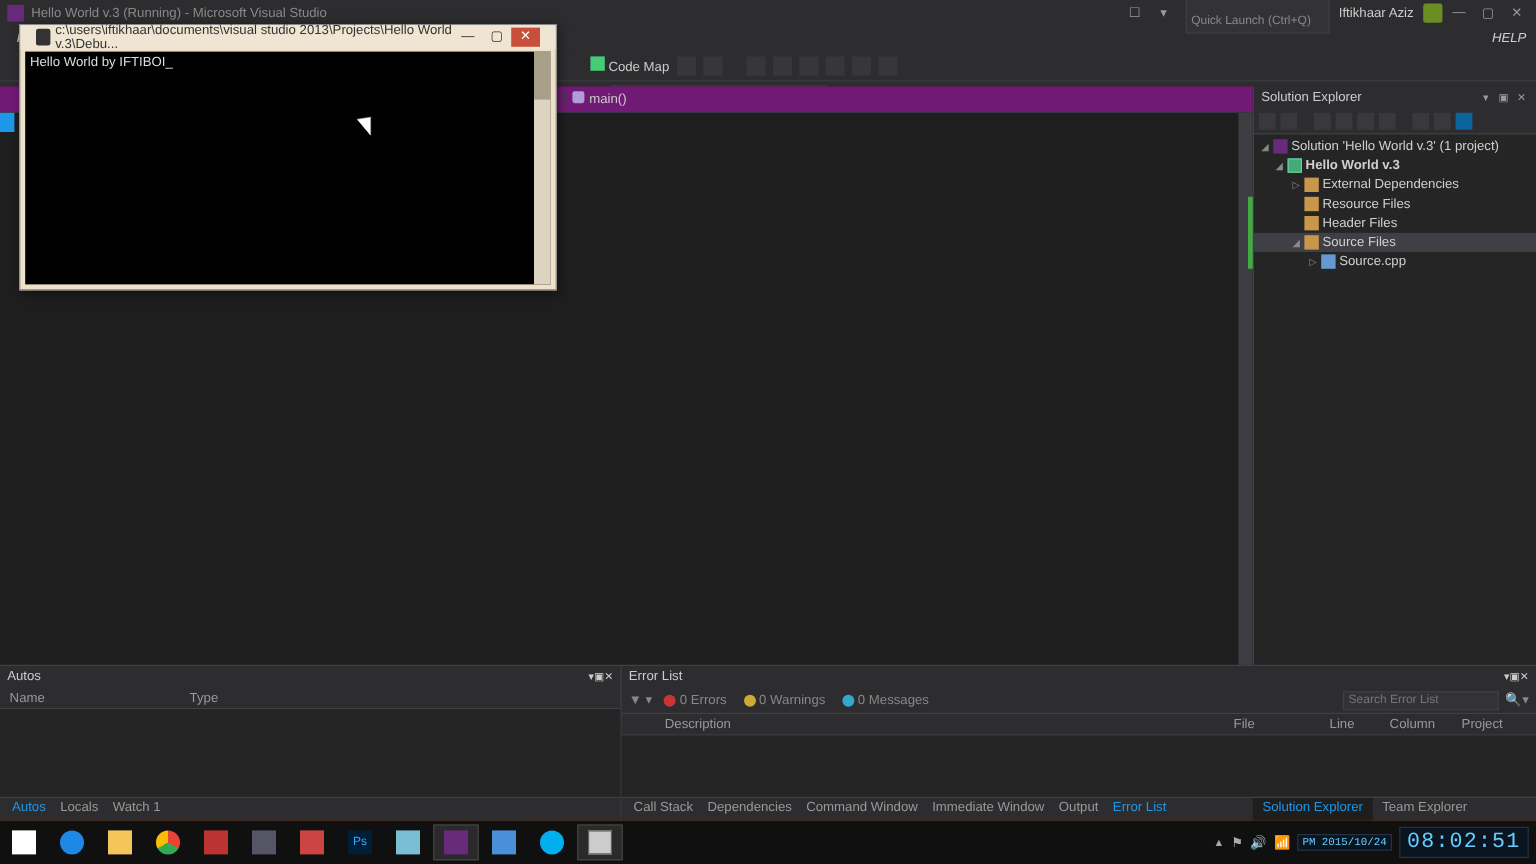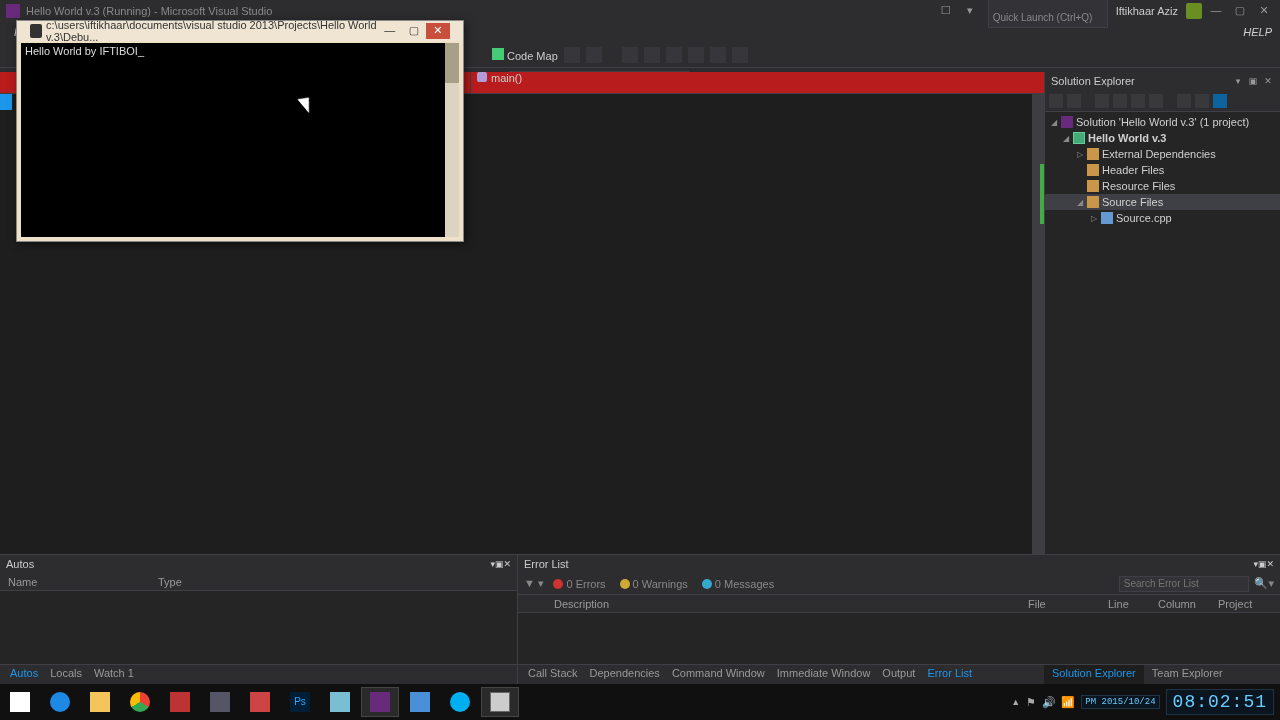--- a/index.html
+++ b/index.html
@@ -25,21 +25,21 @@
 .toolbar .tb-label { color: #ccc; font-size: 11px; }
 .toolbar .cm-icon { width: 12px; height: 12px; background: #4c7; display:inline-block; margin-right:3px;}
 
 
 .strip2 { height: 22px; background: #2d2d30; display: flex; align-items: center; padding-left: 470px; border-bottom: 1px solid #3f3f46; }
 .strip2 .fld { width: 180px; height: 16px; background: #333337; border: 1px solid #3f3f46; margin-left: 4px;}
 
 
 .main { position: absolute; top: 72px; left: 0; right: 0; bottom: 92px; display: flex; }
 .editor-area { flex: 1; background: #1e1e1e; position: relative; display:flex; flex-direction:column;}
-.nav-bar { height: 22px; background: #b91c1c; border-bottom: 1px solid #3f3f46; display: flex; padding-left: 470px; }
+.nav-bar { height: 22px; background: #701a75; border-bottom: 1px solid #3f3f46; display: flex; align-items: center; padding-left: 470px; }
 .nav-bar .dd { color: #ccc; font-size: 11px; padding: 0 6px; border-left:1px solid #3f3f46; flex:1;}
 .nav-bar .dd .cube { width:10px; height:10px; background:#b19cd9; display:inline-block; margin-right:4px; border-radius:2px;}
 .editor-body { flex:1; background:#1e1e1e; position:relative;}
 .left-blue { position:absolute; left:0; top:0; width:12px; height:16px; background:#1c97ea; }
 .zoom-strip { height:18px; background:#2d2d30; border-top:1px solid #3f3f46; display:flex; align-items:center; padding:0 6px; color:#999; font-size:10px;}
 .vscroll-ind { position:absolute; right:0; top:0; bottom:18px; width:12px; background:#3e3e42;}
 .vscroll-ind .green { position:absolute; right:0; top:70px; width:4px; height:60px; background:#4a4;}
 
 
 .sol-panel { width: 236px; background: #252526; border-left: 1px solid #3f3f46; display:flex; flex-direction:column;}
@@ -204,26 +204,26 @@
           <span class="bold">Hello World v.3</span>
         </div>
       <div class="node ind2">
           <span class="arrow">▷</span>
           <span class="ic-fold"></span>
           <span>External Dependencies</span>
         </div>
       <div class="node ind2">
           <span class="arrow"></span>
           <span class="ic-fold"></span>
-          <span>Header Files</span>
+          <span>Resource Files</span>
         </div>
       <div class="node ind2">
           <span class="arrow"></span>
           <span class="ic-fold"></span>
-          <span>Resource Files</span>
+          <span>Header Files</span>
         </div>
       <div class="node ind2 selected">
           <span class="arrow">◢</span>
           <span class="ic-fold"></span>
           <span>Source Files</span>
         </div>
       <div class="node ind3">
           <span class="arrow">▷</span>
           <span class="ic-cpp"></span>
           <span>Source.cpp</span>

